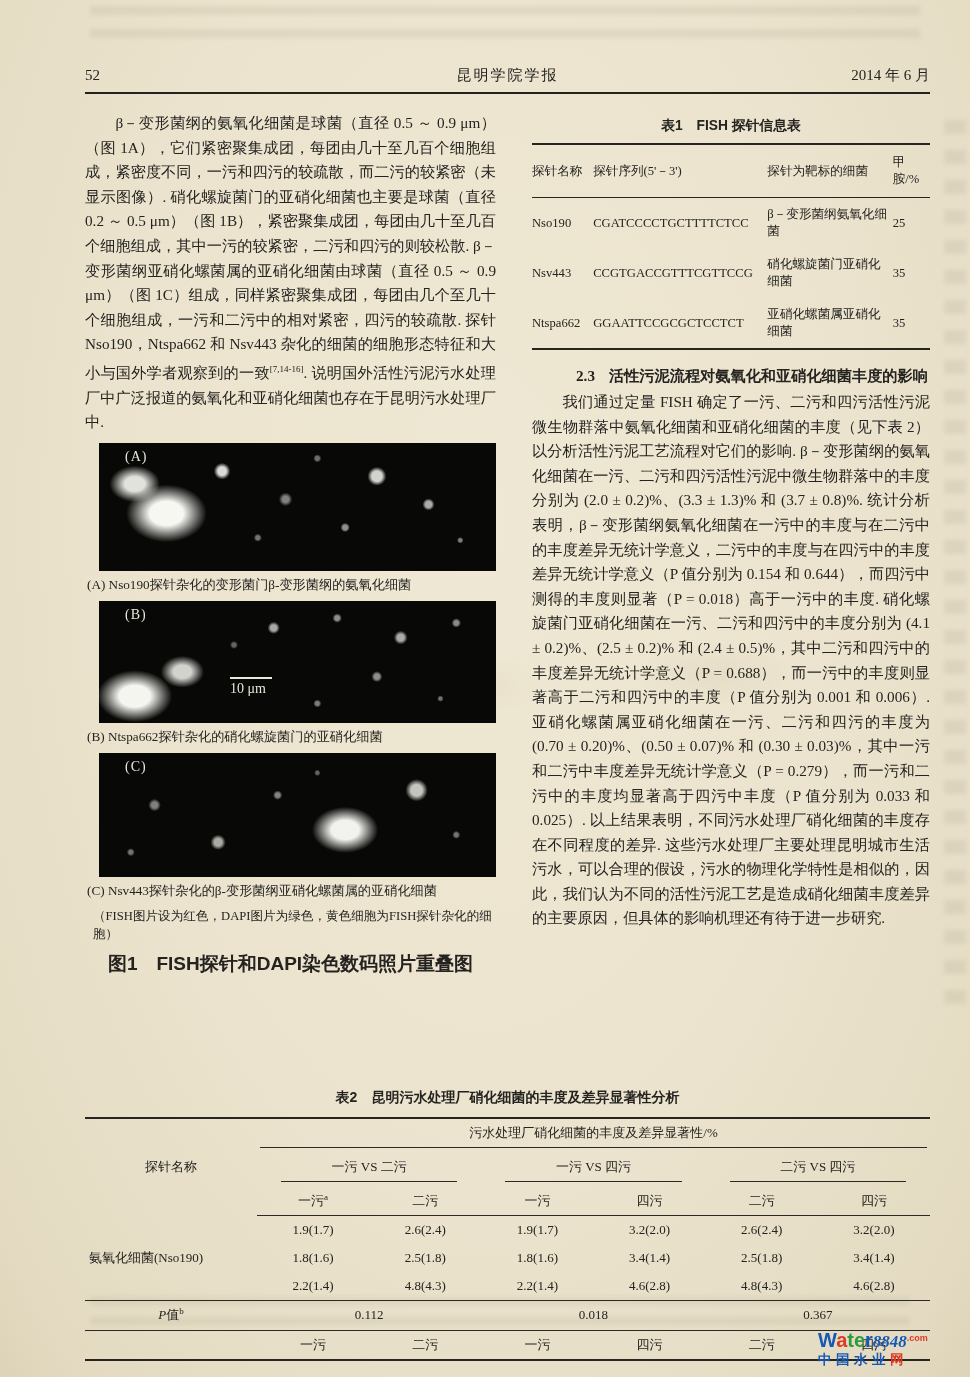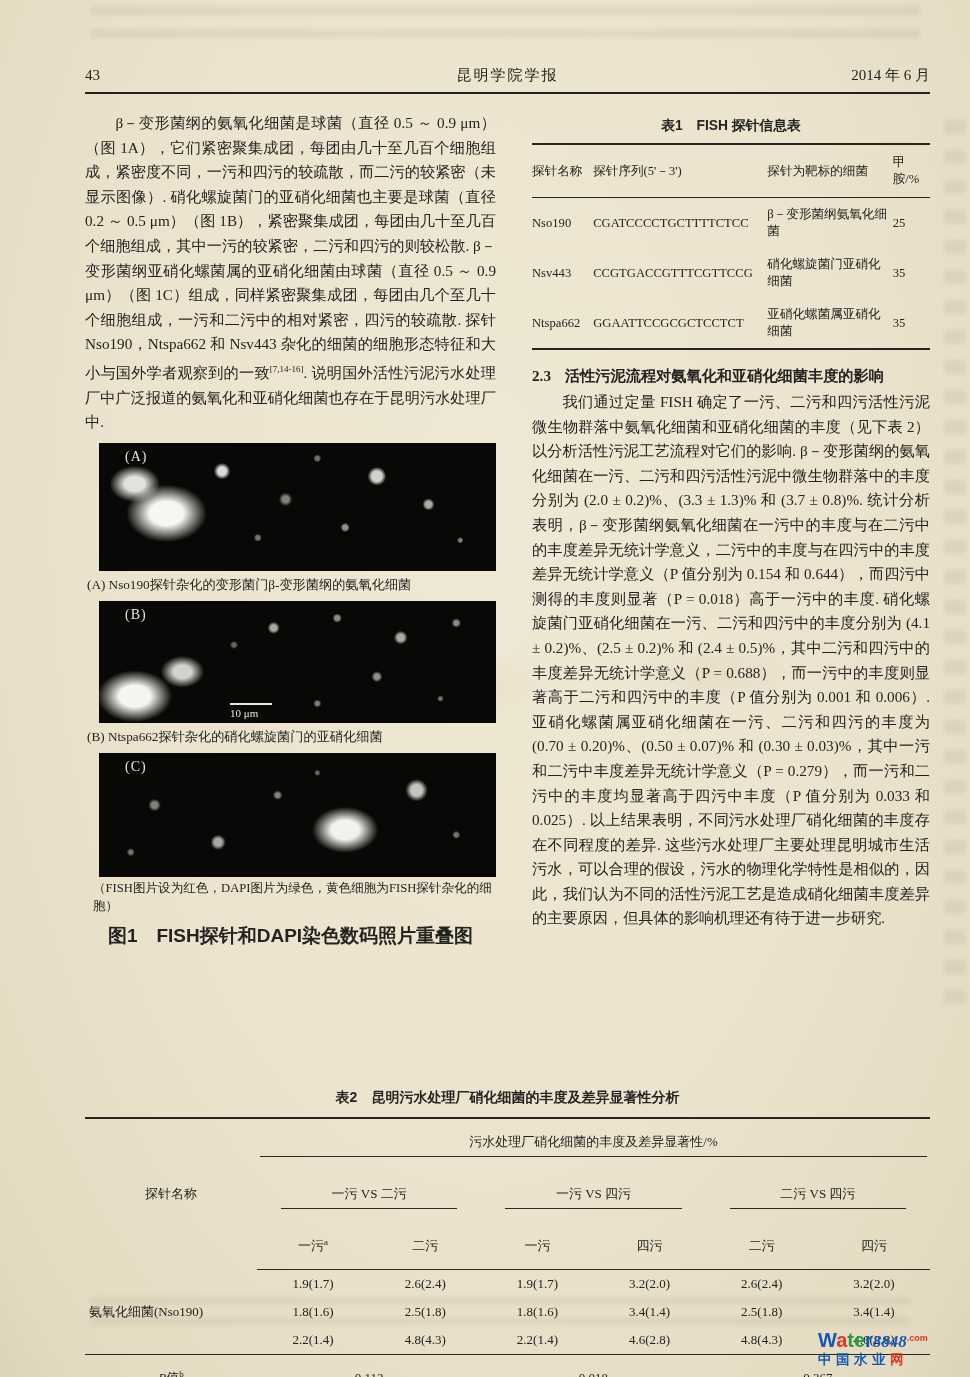--- a/index.html
+++ b/index.html
@@ -68,21 +68,21 @@
     radial-gradient(circle 5px at 34% 36%, rgba(214,214,208,.45) 0 38%, rgba(0,0,0,0) 80%);}
   .micro-c{height:124px; background-image:
     radial-gradient(ellipse 46px 32px at 62% 62%, rgba(255,255,250,.95) 0 30%, rgba(0,0,0,0) 72%),
     radial-gradient(circle 15px at 80% 30%, rgba(244,244,238,.8) 0 38%, rgba(0,0,0,0) 74%),
     radial-gradient(circle 10px at 30% 72%, rgba(238,238,232,.7) 0 38%, rgba(0,0,0,0) 76%),
     radial-gradient(circle 8px at 14% 42%, rgba(226,226,220,.55) 0 38%, rgba(0,0,0,0) 78%),
     radial-gradient(circle 6px at 45% 34%, rgba(230,230,224,.55) 0 38%, rgba(0,0,0,0) 78%),
     radial-gradient(circle 5px at 90% 66%, rgba(224,224,218,.5) 0 38%, rgba(0,0,0,0) 80%),
     radial-gradient(circle 4px at 55% 16%, rgba(216,216,210,.45) 0 38%, rgba(0,0,0,0) 80%),
     radial-gradient(circle 5px at 8% 80%, rgba(222,222,216,.5) 0 38%, rgba(0,0,0,0) 80%);}
-  .scalebar{position:absolute; left:33%; bottom:4px; color:#e9e7db; font-size:11px;}
+  .scalebar{position:absolute; left:33%; bottom:26px; color:#e9e7db; font-size:14px;}
   .scalebar .bar{display:block; width:42px; height:2px; background:#e9e7db; margin-bottom:2px;}
   .fig-cap-line{font-size:13.2px; margin:5px 0 7px 2px;}
   .fig-note{font-size:12.6px; line-height:18px; margin:2px 0 6px 8px;}
   .fig-title{font-family:"Liberation Sans","DejaVu Sans",sans-serif; font-weight:bold;
     font-size:19px; text-align:center; margin-top:8px;}
 
   
   .t1-title{font-family:"Liberation Sans","DejaVu Sans",sans-serif; font-weight:bold;
     font-size:13.8px; text-align:center; margin:6px 0 8px 0;}
   table{border-collapse:collapse;}
@@ -91,29 +91,29 @@
   .t1 tbody{border-bottom:2px solid #26251f;}
   .t1 th{font-weight:normal; padding:9px 0; text-align:left;}
   .t1 td{padding:8px 0; vertical-align:middle;}
   .t1 .c-name{width:62px;}
   .t1 .c-seq{width:175px;margin-left:33px;}
   .t1 .c-target{width:128px; padding-right:4px;}
   .t1 .c-fa{width:38px; text-align:left;}
 
   
   .sec-head{font-size:15.2px; font-weight:bold; font-style:oblique 6deg; line-height:24px; margin-top:14px; text-align:justify;}
-  .sec-head .num{margin-right:14px; font-style:normal;}
+  .sec-head .num{margin-right:14px; font-style:normal;margin-left:44px;}
   .sec-body{margin-top:2px;}
 
   
   .t2-wrap{margin-top:30px;}
   .t2-title{font-family:"Liberation Sans","DejaVu Sans",sans-serif; font-weight:bold;
     font-size:14px; text-align:center; margin-bottom:10px;}
   .t2{width:845px; font-size:13px; border-top:2.2px solid #26251f; border-bottom:2.2px solid #26251f;}
-  .t2 th,.t2 td{font-weight:normal; text-align:center; padding:14px 0;}
+  .t2 th,.t2 td{font-weight:normal; text-align:center; padding:5px 0;}
   .t2 .lblcol{width:172px;}
   .t2 .rule-b{border-bottom:1.1px solid #2a2923;}
   .t2 .grp-rule{border-bottom:1.1px solid #2a2923; padding-bottom:5px; margin:0 24px;}
   .t2 .span-rule{border-bottom:1.1px solid #2a2923; padding-bottom:5px; margin:0 3px;}
   .t2 td.datacell{padding:6px 0;}
   .t2 .rowlabel{text-align:left; padding-left:4px;}
   .t2 i{font-family:"Liberation Serif","DejaVu Serif",serif;}
 
   
   .logo{position:absolute; right:6px; bottom:10px; width:146px;
@@ -128,21 +128,21 @@
 
 <div class="page">
   <div class="artifact top"></div>
   <div class="artifact right"></div>
   <div class="artifact bottom"></div>
   <div class="artifact mid"></div>
 
   <div class="content">
 
     <div class="hdr">
-      <span class="pn">43</span>
+      <span class="pn">52</span>
       <span class="jt">昆明学院学报</span>
       <span class="dt">2014 年 6 月</span>
     </div>
     <hr class="hdr-rule">
 
     <div class="cols">
 
       <div class="col">
         <div class="body-text indent">
           <span>β－变形菌纲的氨氧化细菌是球菌（直径 0.5 ～ 0.9 μm）（图 1A），它们紧密聚集成团，每团由几十至几百个细胞组成，紧密度不同，一污和四污的较疏散，而二污的较紧密（未显示图像）. 硝化螺旋菌门的亚硝化细菌也主要是球菌（直径 0.2 ～ 0.5 μm）（图 1B），紧密聚集成团，每团由几十至几百个细胞组成，其中一污的较紧密，二污和四污的则较松散. β－变形菌纲亚硝化螺菌属的亚硝化细菌由球菌（直径 0.5 ～ 0.9 μm）（图 1C）组成，同样紧密聚集成团，每团由几个至几十个细胞组成，一污和二污中的相对紧密，四污的较疏散. 探针 Nso190，Ntspa662 和 Nsv443 杂化的细菌的细胞形态特征和大小与国外学者观察到的一致</span><sup>[7,14-16]</sup><span>. 说明国外活性污泥污水处理厂中广泛报道的氨氧化和亚硝化细菌也存在于昆明污水处理厂中.</span>
@@ -156,20 +156,21 @@
 
           <div class="micro micro-b">
             <span class="plabel">(B)</span>
             <span class="scalebar"><span class="bar"></span><span>10 μm</span></span>
           </div>
           <div class="fig-cap-line">(B) Ntspa662探针杂化的硝化螺旋菌门的亚硝化细菌</div>
 
           <div class="micro micro-c">
             <span class="plabel">(C)</span>
           </div>
+          <div class="fig-cap-line">(C) Nsv443探针杂化的β-变形菌纲亚硝化螺菌属的亚硝化细菌</div>
 
           <div class="fig-note">（FISH图片设为红色，DAPI图片为绿色，黄色细胞为FISH探针杂化的细胞）</div>
           <div class="fig-title">图1　FISH探针和DAPI染色数码照片重叠图</div>
         </div>
       </div>
 
       <div class="col">
         <div class="t1-title">表1　FISH 探针信息表</div>
         <table class="t1">
           <thead>

